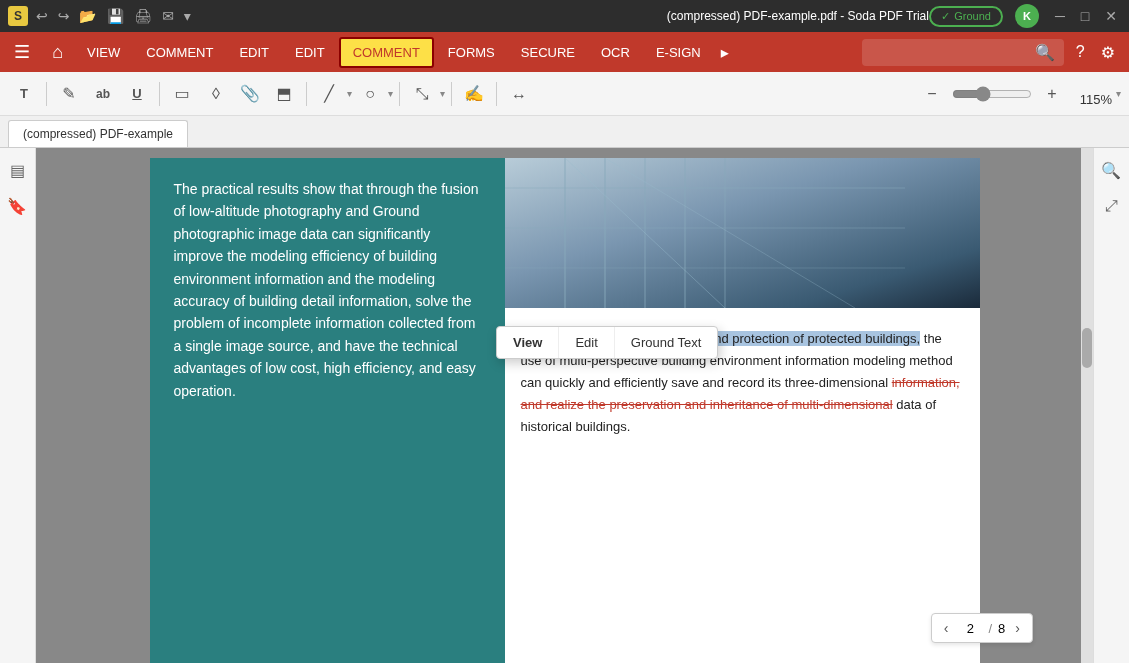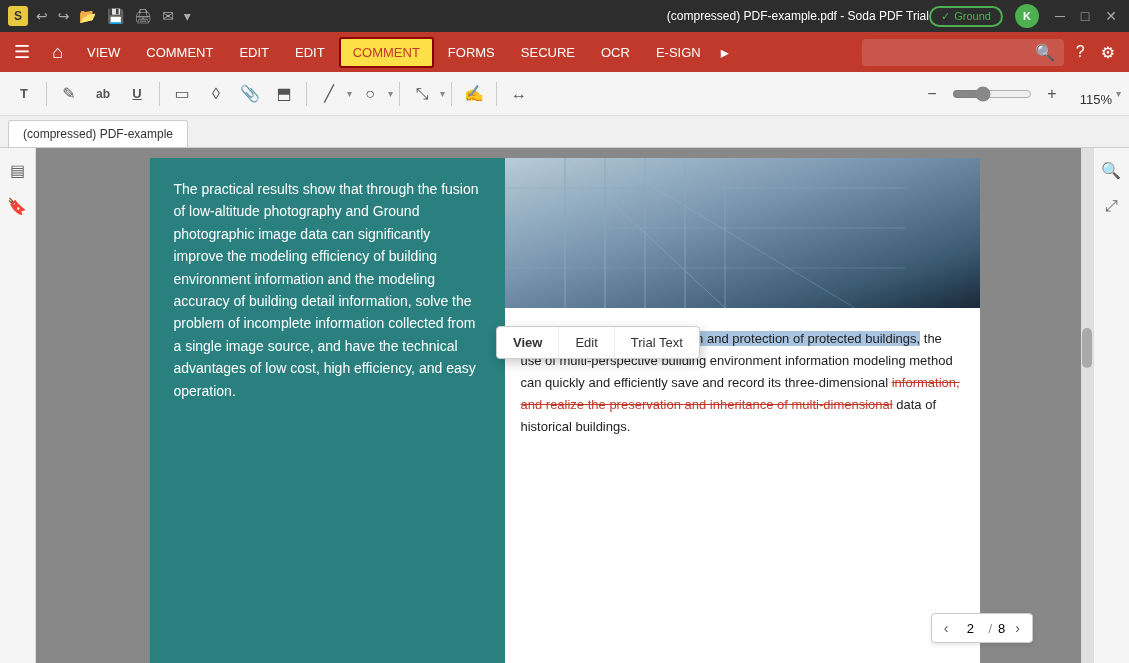--- a/index.html
+++ b/index.html
@@ -402,21 +402,21 @@
   <div class="left-sidebar">
     <div class="sidebar-icon">▤</div>
     <div class="sidebar-icon">🔖</div>
   </div>
 
   <div class="pdf-area">
 
     <div class="context-menu">
       <div class="ctx-item active">View</div>
       <div class="ctx-item">Edit</div>
-      <div class="ctx-item">Trial Text</div>
+      <div class="ctx-item">Ground Text</div>
     </div>
 
     <div class="pdf-page">
       <div class="pdf-left-col">
         <p>The practical results show that through the fusion of low-altitude photography and Ground photographic image data can significantly improve the modeling efficiency of building environment information and the modeling accuracy of building detail information, solve the problem of incomplete information collected from a single image source, and have the technical advantages of low cost, high efficiency, and easy operation.</p>
       </div>
       <div class="pdf-right-col">
         <div class="pdf-image">
           <div class="pdf-image-overlay"></div>
 

